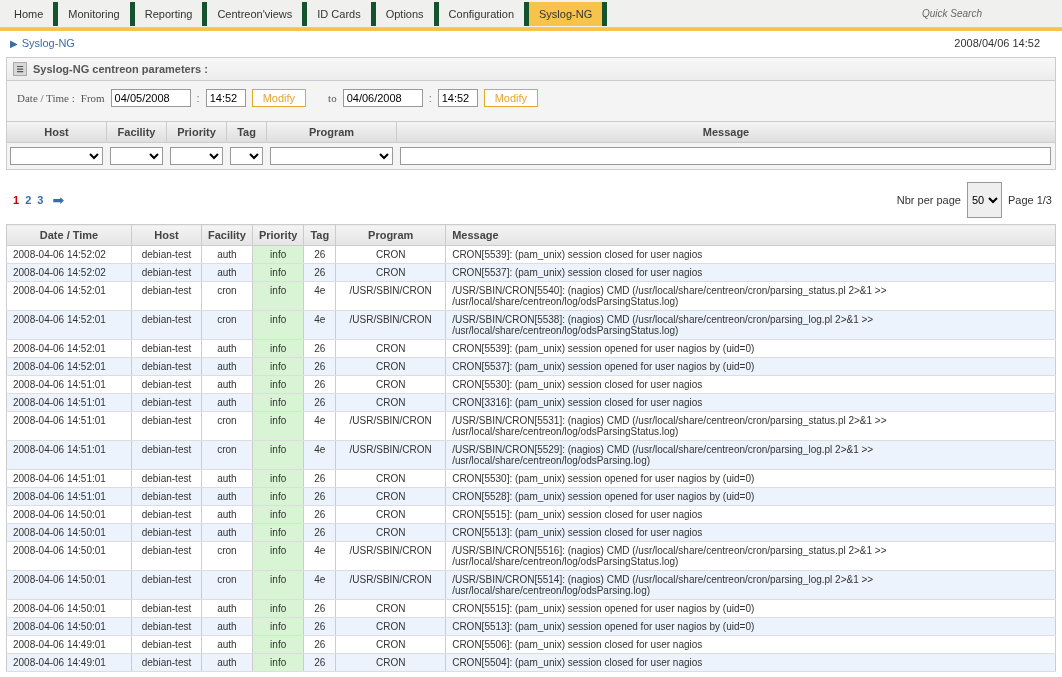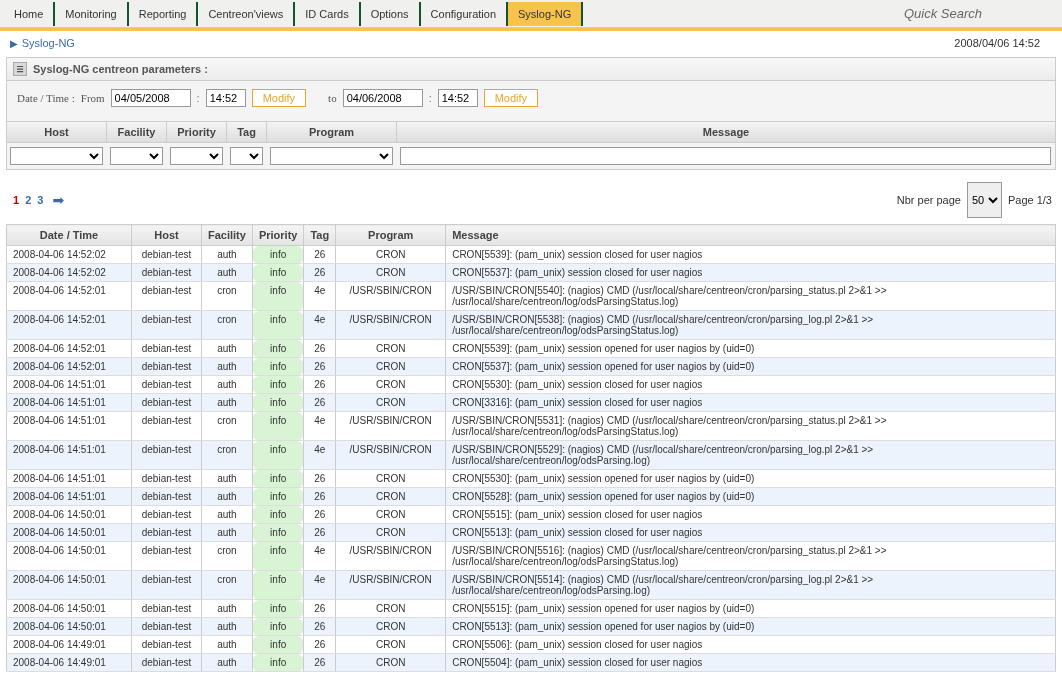--- a/index.html
+++ b/index.html
@@ -1,21 +1,21 @@
 <!DOCTYPE html>
 <html><head>
 <meta charset="utf-8">
 <style>
 * { margin:0; padding:0; box-sizing:border-box; }
 body { font-family: Verdana, Arial, sans-serif; font-size:11px; color:#333; background:#fff; }
 .topbar { background:#f0f0ee; border-bottom:1px solid #ccc; height:28px; display:flex; align-items:center; }
 .tabs { display:flex; align-items:center; padding-left:4px; }
-.tab { padding:6px 10px; border-right:2px solid #14532d; color:#333; cursor:pointer; font-size:11px; }
+.tab { padding:6px 10px; border-right:5px solid #14532d; color:#333; cursor:pointer; font-size:11px; }
 .tab.active { background:#f8c34a; }
-.quick-search { margin-left:auto; margin-right:80px; font-style:italic; color:#666; font-size:13px;text-align:center; }
+.quick-search { margin-left:auto; margin-right:80px; font-style:italic; color:#666; font-size:10px;text-align:center; }
 .orange-bar { height:3px; background:#f8c34a; }
 .breadcrumb-row { display:flex; align-items:center; padding:6px 10px; font-size:11px; }
 .breadcrumb-row .arrow { color:#3b6baa; margin-right:4px; font-size:10px; }
 .breadcrumb-row .crumb { color:#3b6baa; }
 .datetime-top { margin-left:auto; font-weight:normal; color:#333; padding-right:12px; }
 
 .panel { border:1px solid #ccc; margin:2px 6px 8px 6px; }
 .panel-title-row { background:linear-gradient(#f8f8f8,#ececec); border-bottom:1px solid #ccc; padding:4px 6px; display:flex; align-items:center; font-weight:bold; color:#555; }
 .panel-title-row .icon { width:14px; height:14px; margin-right:6px; display:inline-flex; align-items:center; justify-content:center; background:#d8d8d8; border:1px solid #aaa; font-size:8px; color:#555; }
 
@@ -48,21 +48,21 @@
 .nav-row .next-arrow { color:#3b6baa; margin-left:6px; cursor:pointer; font-size:14px; }
 .nav-row .right { margin-left:auto; display:flex; align-items:center; gap:6px;justify-content:space-between; }
 .nav-row select{ border:1px solid #999; font-size:11px; height:36px; }
 
 .log-table { width:calc(100% - 12px); margin:2px 6px 0 6px; border-collapse:collapse; font-size:10px; border:1px solid #ccc; }
 .log-table th { background:linear-gradient(#f4f4f4,#e4e4e4); border:1px solid #ccc; padding:4px 6px; font-weight:bold; color:#444; font-size:11px;}
 .log-table td { border-left:1px solid #ccc; border-right:1px solid #ccc; padding:3px 6px; color:#333; vertical-align:top; }
 .log-table tr.even td { background:#fff; }
 .log-table tr.odd td { background:#edf3fc; }
 .c-date{width:125px;} .c-host{width:70px;text-align:center;} .c-fac{width:50px;text-align:center;} .c-pri{width:50px;text-align:center;} .c-tag{width:30px;text-align:center;} .c-prog{width:110px;text-align:center;} .c-msg{text-align:left;}
-td.c-pri { background:#d9f4d4 !important;border-radius:8px; }
+td.c-pri { background:#d9f4d4 !important; }
 .log-table tbody td{border-bottom:1px solid #ddd;}
 </style>
 </head>
 <body>
 
 <div class="topbar">
   <div class="tabs" id="tabs">
       <div class="tab">Home</div>
       <div class="tab">Monitoring</div>
       <div class="tab">Reporting</div>

